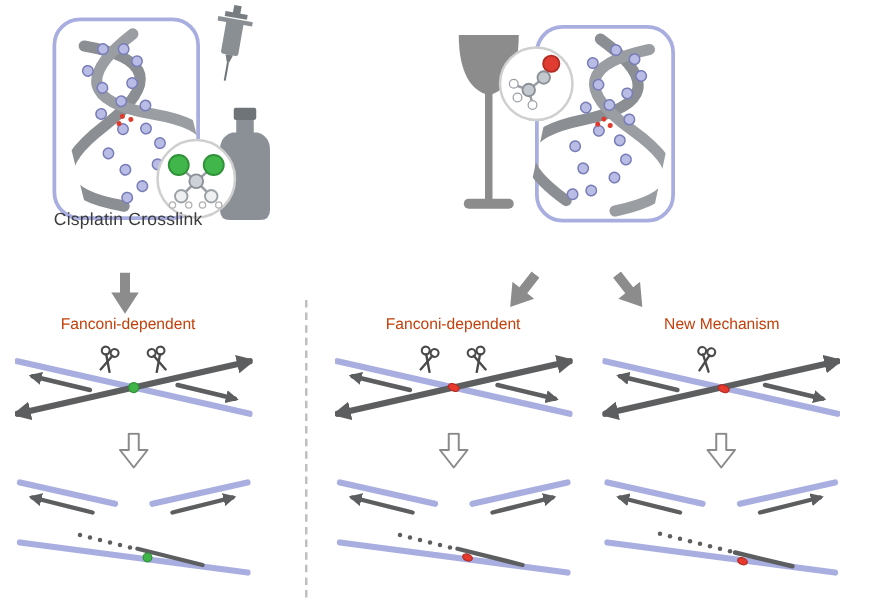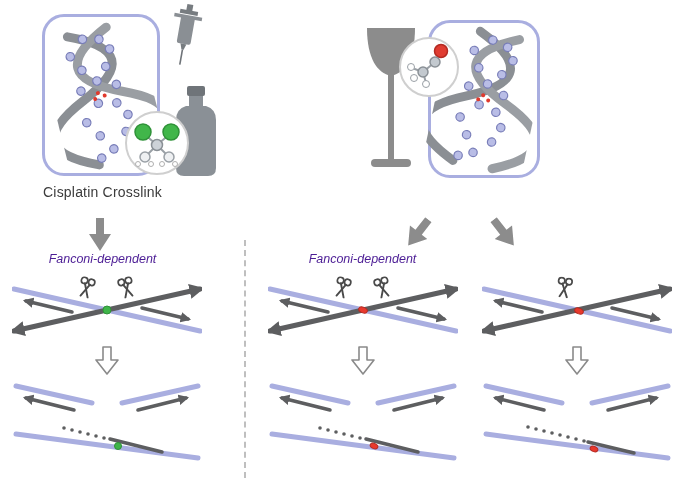--- a/index.html
+++ b/index.html
@@ -7,21 +7,21 @@
   body{font-family:"Liberation Sans",sans-serif}
   #canvas{position:relative;width:700px;height:481px;background:#fff;overflow:hidden}
   .abs{position:absolute}
   .defs-svg{position:absolute;width:0;height:0;overflow:hidden}
   .dna-box{position:absolute;border:3px solid #a9aee0;border-radius:22px;background:#fff;z-index:1}
   .dna-box svg{position:absolute}
   .ic{z-index:2}
   .mol{z-index:3}
   .label{position:absolute;text-align:center;color:#3b3b3b;z-index:4}
   .title{font-size:14px;letter-spacing:.2px}
-  .pathway{font-style:italic;font-size:12.5px;color:#4c1d95}
+  .pathway{font-size:12.5px;color:#c2410c}
   .divider{position:absolute;border-left:2px dashed #bfbfbf;width:0;z-index:0}
   line.purple{stroke:#a9aee0;stroke-width:5;stroke-linecap:round}
   line.gray{stroke:#5d5e60;stroke-width:5;stroke-linecap:round}
   line.thin{stroke-width:3.5}
   .rot{transform-origin:50% 50%}
 </style>
 </head>
 <body>
 
 <div id="canvas">
@@ -107,21 +107,21 @@
     <circle cx="19" cy="22" r="8" fill="#41b64a" stroke="#2f9238" stroke-width="1.5"></circle>
     <circle cx="47" cy="22" r="8" fill="#41b64a" stroke="#2f9238" stroke-width="1.5"></circle>
     <circle cx="21" cy="47" r="5" fill="#eef0f2" stroke="#9aa0a6" stroke-width="1.5"></circle>
     <circle cx="45" cy="47" r="5" fill="#eef0f2" stroke="#9aa0a6" stroke-width="1.5"></circle>
     <circle cx="14" cy="54" r="2.5" fill="#ffffff" stroke="#b0b0b0"></circle>
     <circle cx="27" cy="54" r="2.5" fill="#ffffff" stroke="#b0b0b0"></circle>
     <circle cx="38" cy="54" r="2.5" fill="#ffffff" stroke="#b0b0b0"></circle>
     <circle cx="51" cy="54" r="2.5" fill="#ffffff" stroke="#b0b0b0"></circle>
   </svg>
 
-  <div class="label title" style="left:20px;top:184px;width:165px">Cisplatin Crosslink</div>
+  <div class="label title" style="left:20px;top:167px;width:165px">Cisplatin Crosslink</div>
 
   <svg class="abs ic" style="left:362px;top:28px" width="58" height="148" viewBox="0 0 58 148">
     <path d="M5,0 h48 c0,30 -10,45 -24,48 c-14,-3 -24,-18 -24,-48 z" fill="#8c8c8c"></path>
     <rect x="26" y="46" width="6" height="86" fill="#8c8c8c"></rect>
     <rect x="9" y="131" width="40" height="8" rx="4" fill="#8c8c8c"></rect>
   </svg>
 
   <div class="dna-box" style="left:428px;top:20px;width:112px;height:158px">
     <svg class="rot" style="left:5px;top:3px;transform:rotate(12deg)" width="100" height="150" viewBox="0 0 100 150">
         <use href="#helix-sym"></use>
@@ -150,20 +150,21 @@
     </svg>
   <svg class="abs ic rot" style="left:406px;top:216px;transform:rotate(38deg)" width="24" height="34" viewBox="0 0 24 34">
       <use href="#solid-arrow-sym"></use>
     </svg>
   <svg class="abs ic rot" style="left:492px;top:216px;transform:rotate(-38deg)" width="24" height="34" viewBox="0 0 24 34">
       <use href="#solid-arrow-sym"></use>
     </svg>
 
   <div class="label pathway" style="left:30px;top:252px;width:145px">Fanconi-dependent</div>
   <div class="label pathway" style="left:290px;top:252px;width:145px">Fanconi-dependent</div>
+  <div class="label pathway" style="left:505px;top:252px;width:145px">New Mechanism</div>
 
   <div class="divider" style="left:244px;top:240px;height:238px"></div>
 
   <svg class="abs" style="left:12px;top:276px" width="190" height="68" viewBox="0 0 190 68">
     <line class="purple" x1="2" y1="13" x2="188" y2="55"></line>
     <line class="gray" x1="2" y1="55" x2="188" y2="13" marker-start="url(#arr)" marker-end="url(#arr)"></line>
     <line class="gray thin" x1="60" y1="36" x2="14" y2="25" marker-end="url(#arr)"></line>
     <line class="gray thin" x1="130" y1="32" x2="176" y2="43" marker-end="url(#arr)"></line>
     <use href="#scissors-sym" width="17" height="21" transform="translate(66,1) rotate(15 8.5 10.5)"></use>
     <use href="#scissors-sym" width="17" height="21" transform="translate(106,1) rotate(-15 8.5 10.5)"></use>

